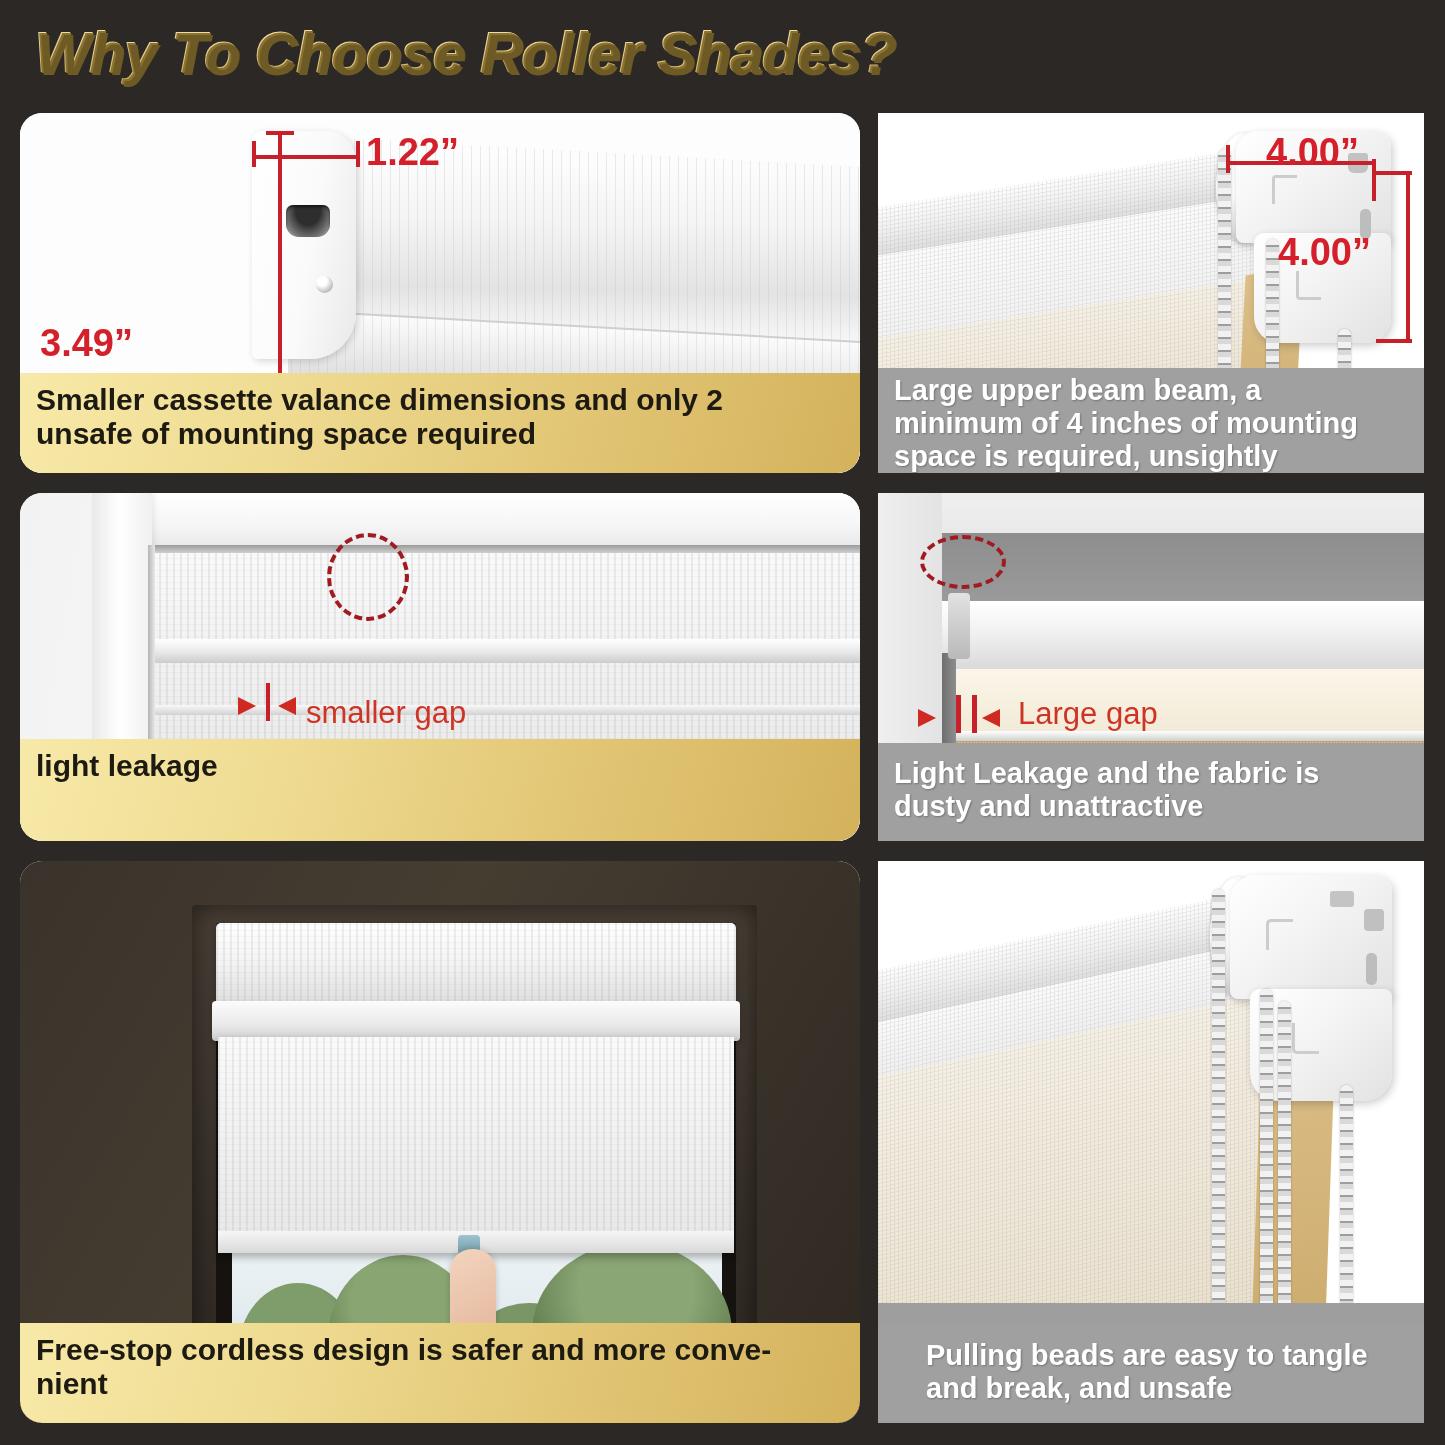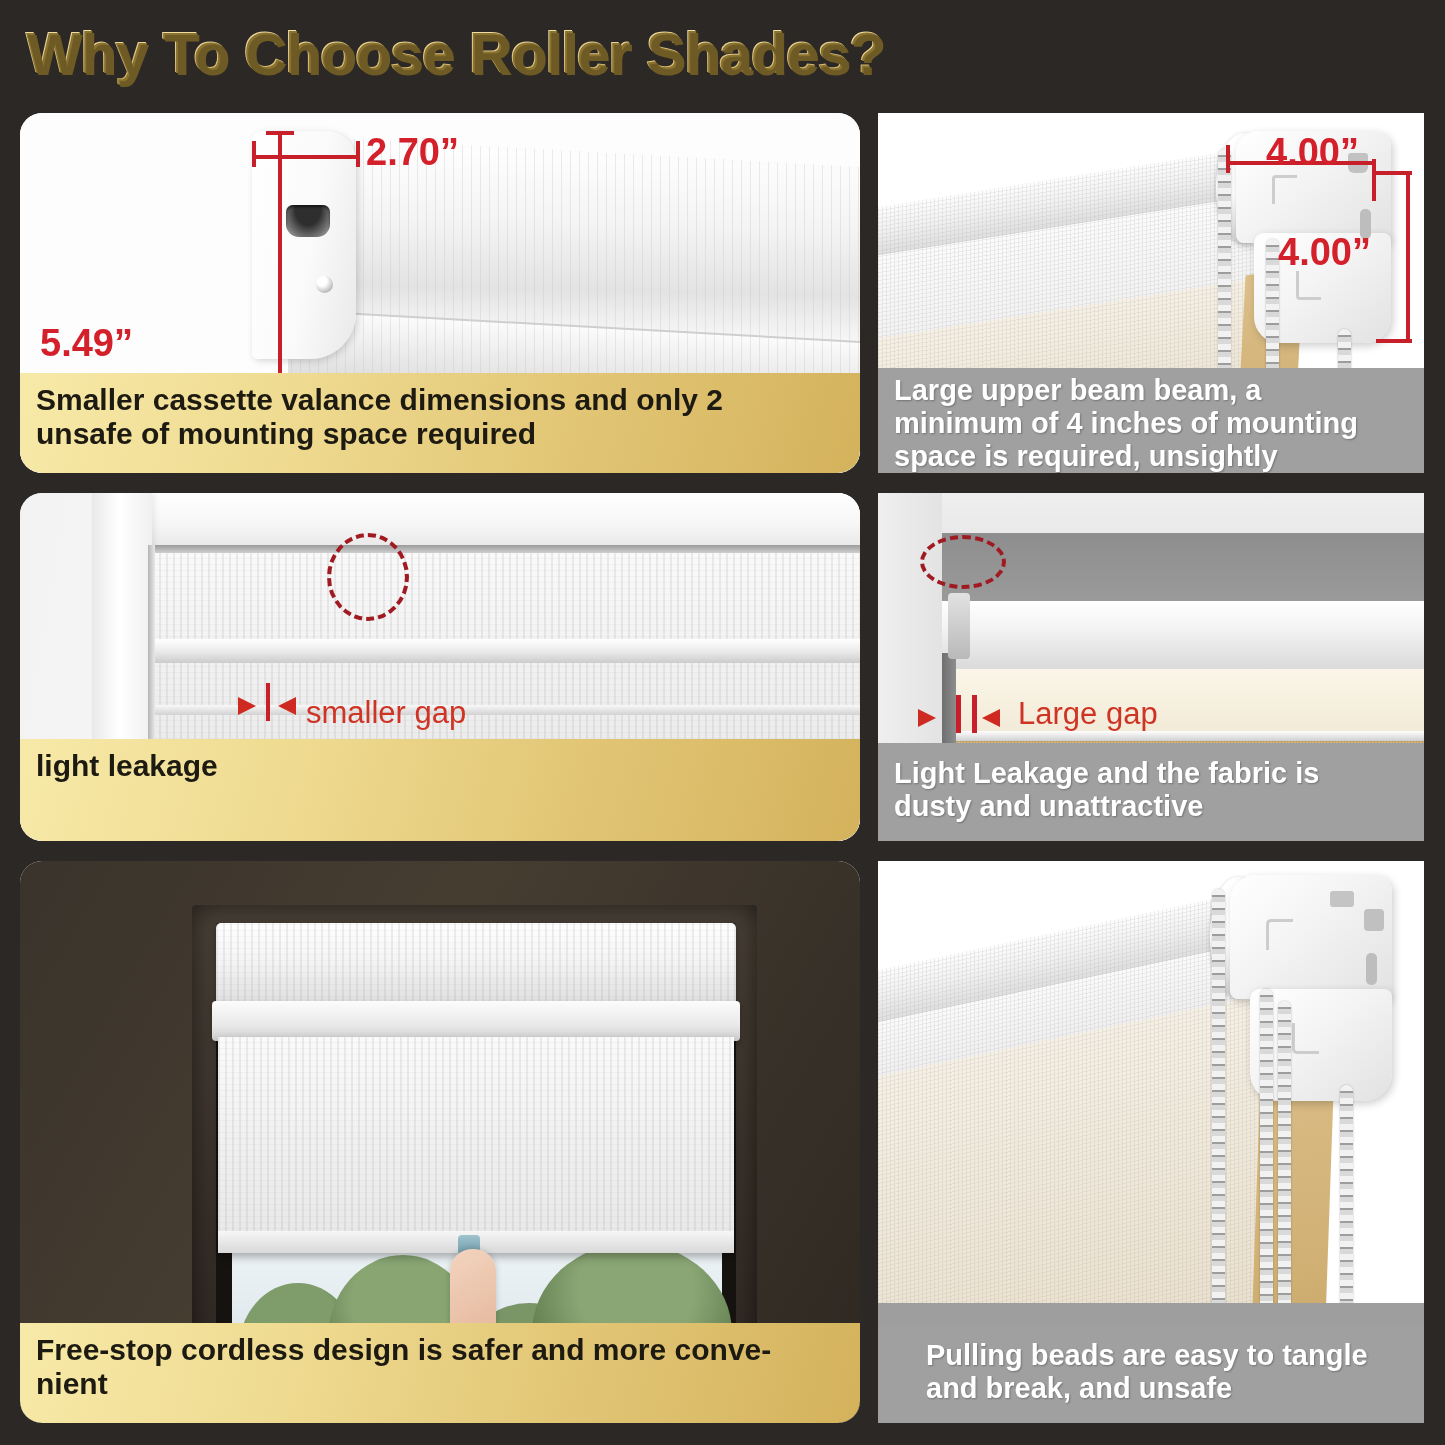--- a/index.html
+++ b/index.html
@@ -6,29 +6,30 @@
   body{
     width:1445px;height:1445px;
     background:#2b2825;
     font-family:"Liberation Sans",sans-serif;
     overflow:hidden;
   }
   .page{position:relative;width:1445px;height:1445px;}
 
   
   .title{
-    position:absolute;left:25px;top:18px;
+    position:absolute;left:34px;top:18px;
     font-size:58px;font-weight:bold;
     letter-spacing:-0.5px;
     color:#ecd79a;
     text-shadow:3px 3px 0 #6e5a24, 1px 1px 0 #8a7230;
     background:linear-gradient(180deg,#f6e7b2 0%,#e9d193 45%,#c9a955 100%);
     -webkit-background-clip:text;background-clip:text;
     -webkit-text-fill-color:transparent;
     white-space:nowrap;
+    font-style:italic;
   }
 
   
   .panel{position:absolute;overflow:hidden;background:#fff;}
   .panel.rounded{border-radius:22px;}
   .photo{position:absolute;left:0;top:0;right:0;bottom:0;overflow:hidden;}
 
   
   .cap{
     position:absolute;left:0;right:0;bottom:0;
@@ -207,26 +208,26 @@
           <div class="p1-streak"></div>
         </div>
       <div class="p1-cap"></div>
       <div class="p1-slot"></div>
       <div class="p1-screw1"></div>
       <div class="p1-screw2"></div>
 
       <div class="rline" style="left:232px;top:42px;width:108px;height:4px;"></div>
       <div class="rline" style="left:232px;top:28px;width:4px;height:26px;"></div>
       <div class="rline" style="left:336px;top:28px;width:4px;height:26px;"></div>
-      <div class="dim" style="left:346px;top:18px;font-size:38px;">2.70”</div>
+      <div class="dim" style="left:346px;top:18px;font-size:38px;">1.22”</div>
 
       <div class="rline" style="left:258px;top:18px;width:4px;height:290px;"></div>
       <div class="rline" style="left:246px;top:18px;width:28px;height:4px;"></div>
       <div class="rline" style="left:246px;top:304px;width:28px;height:4px;"></div>
-      <div class="dim" style="left:20px;top:209px;font-size:38px;">5.49”</div>
+      <div class="dim" style="left:20px;top:209px;font-size:38px;">3.49”</div>
     </div>
     <div class="cap gold" style="height:100px;margin-top:27px;">
       <span class="ln">Smaller cassette valance dimensions and only 2</span>
       <span class="ln">unsafe of mounting space required</span>
     </div>
   </div>
 
   <div class="panel" style="left:878px;top:113px;width:546px;height:360px;">
     <div class="photo">
       <div style="position:absolute;inset:0;background:#ffffff;"></div>

